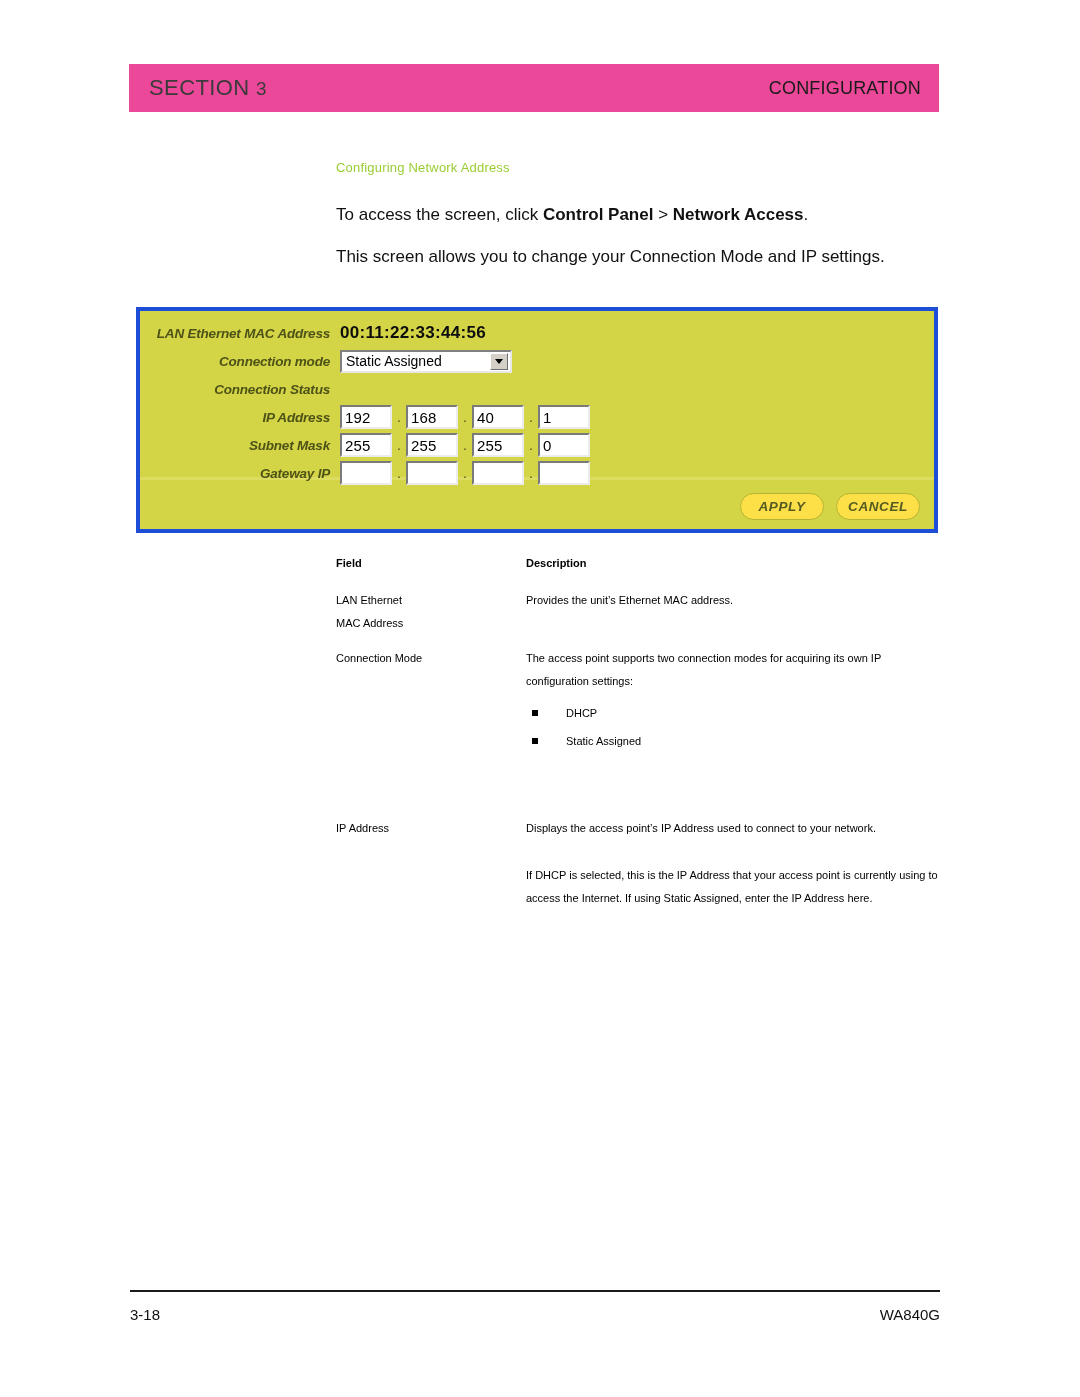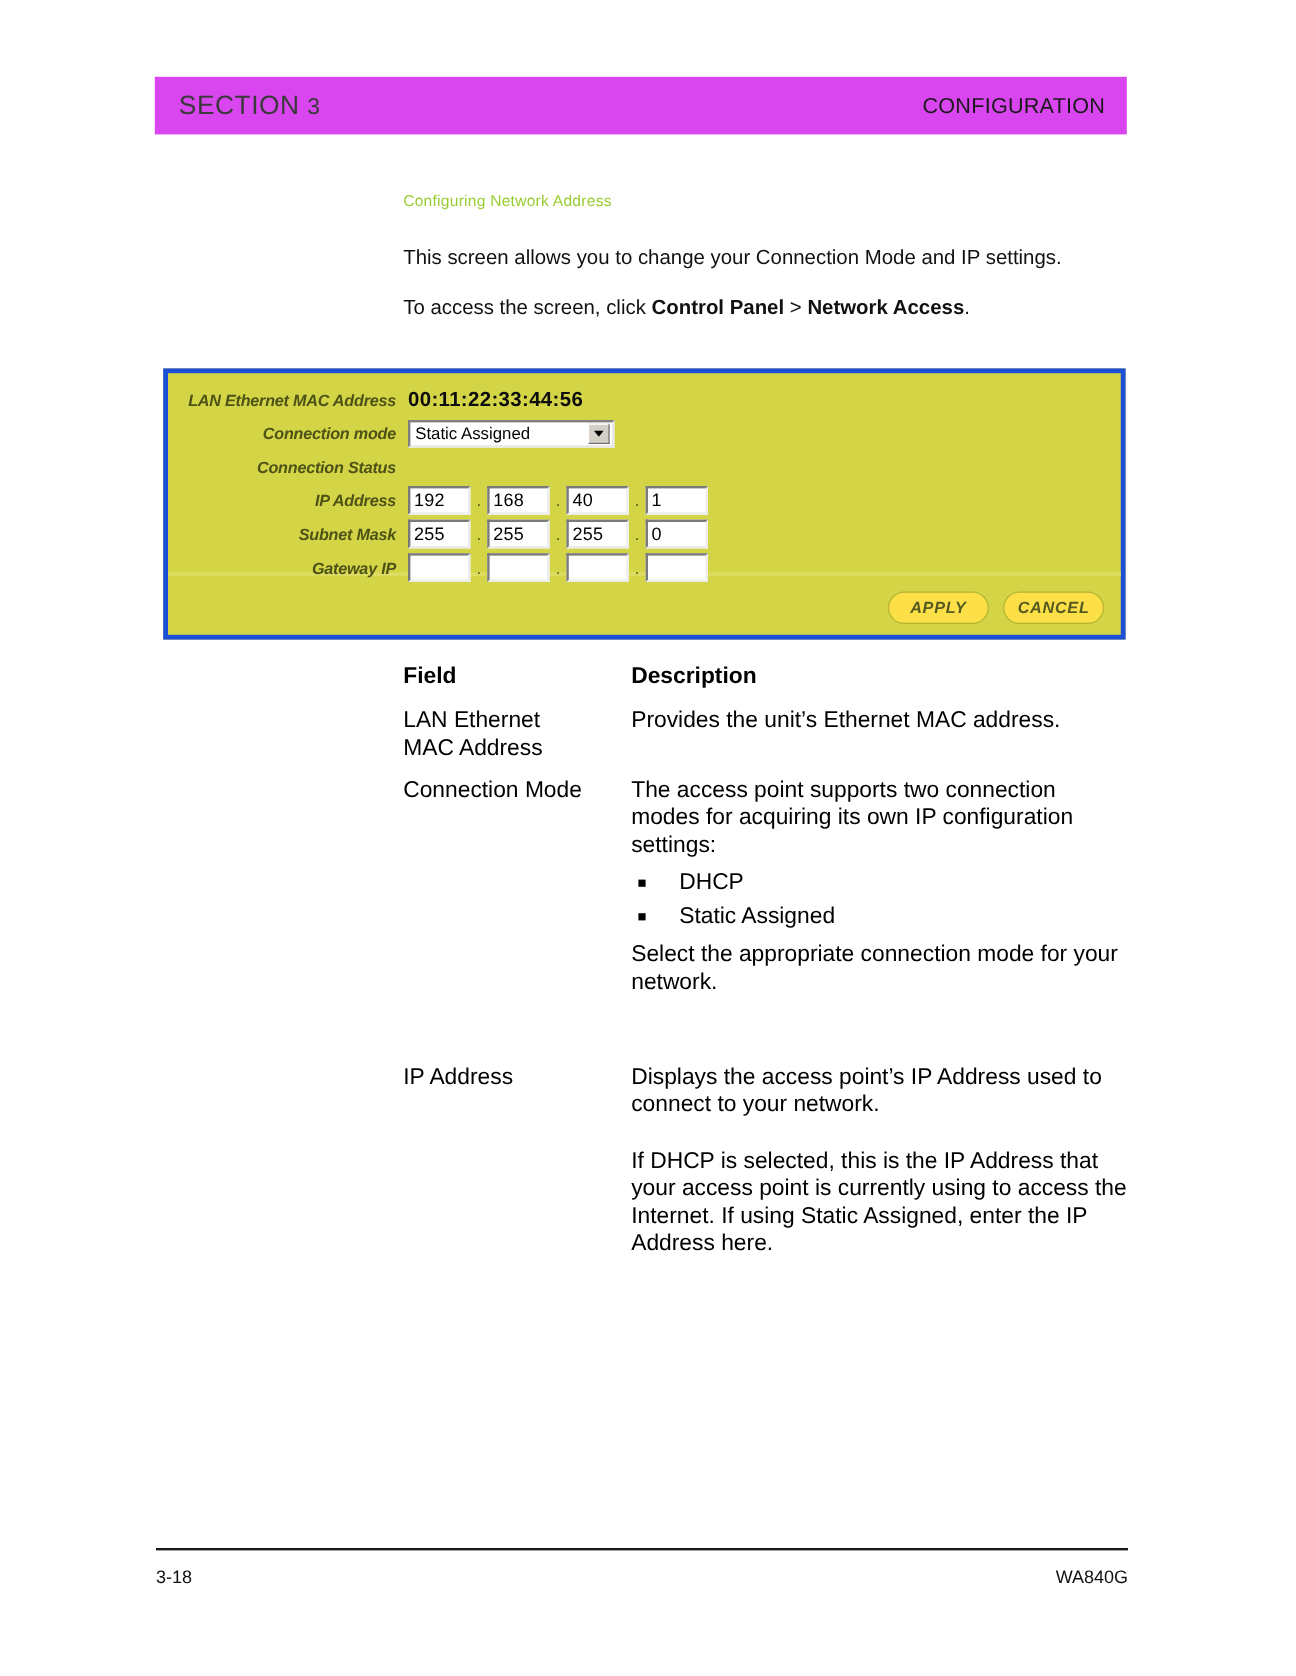--- a/index.html
+++ b/index.html
@@ -16,21 +16,21 @@
     overflow: hidden;
   }
 
   
   .page-header {
     position: absolute;
     left: 129px;
     top: 64px;
     width: 810px;
     height: 48px;
-    background: #d946ef;
+    background: #ec4899;
     display: flex;
     align-items: center;
     justify-content: space-between;
     box-sizing: border-box;
     padding: 0 18px 0 20px;
   }
   .section-label {
     font-size: 22px;
     letter-spacing: 0.4px;
     color: #3a3a3a;
@@ -204,21 +204,21 @@
     margin-left: 12px;
     box-sizing: border-box;
   }
 
   
   .field-table {
     position: absolute;
     left: 336px;
     top: 552px;
     width: 604px;
-    font-size: 19px;
+    font-size: 11px;
     line-height: 23px;
   }
   .ft-row {
     display: flex;
     align-items: flex-start;
     margin-bottom: 0px;
   }
   .ft-head { margin-bottom: 14px; }
   .ft-col-field {
     width: 178px;
@@ -284,22 +284,22 @@
 <div class="page-header">
   <div class="section-label">
     <span>SECTION</span>
     <span class="sec-num">3</span>
   </div>
   <div class="header-right">CONFIGURATION</div>
 </div>
 
 <div class="content">
   <h1 class="page-title">Configuring Network Address</h1>
+  <p class="intro-para"><span>To access the screen, click </span><b>Control Panel</b><span> &gt; </span><b>Network Access</b><span>.</span></p>
   <p class="intro-para">This screen allows you to change your Connection Mode and IP settings.</p>
-  <p class="intro-para"><span>To access the screen, click </span><b>Control Panel</b><span> &gt; </span><b>Network Access</b><span>.</span></p>
 </div>
 
 <div class="screenshot-panel">
   <div class="panel-form">
 
     <div class="panel-row">
       <div class="panel-label">LAN Ethernet MAC Address</div>
       <div class="panel-value-mac">00:11:22:33:44:56</div>
     </div>
 
@@ -389,21 +389,20 @@
   <div class="ft-row">
     <div class="ft-col-field">
       <p>Connection Mode</p>
     </div>
     <div class="ft-col-desc">
       <p>The access point supports two connection modes for acquiring its own IP configuration settings:</p>
       <ul class="bullet-list">
         <li><span class="sq"></span><span>DHCP</span></li>
         <li><span class="sq"></span><span>Static Assigned</span></li>
       </ul>
-      <p>Select the appropriate connection mode for your network.</p>
     </div>
   </div>
 
   <div class="gap-md"></div>
 
 
   <div class="gap-md"></div>
 
   <div class="ft-row">
     <div class="ft-col-field">

